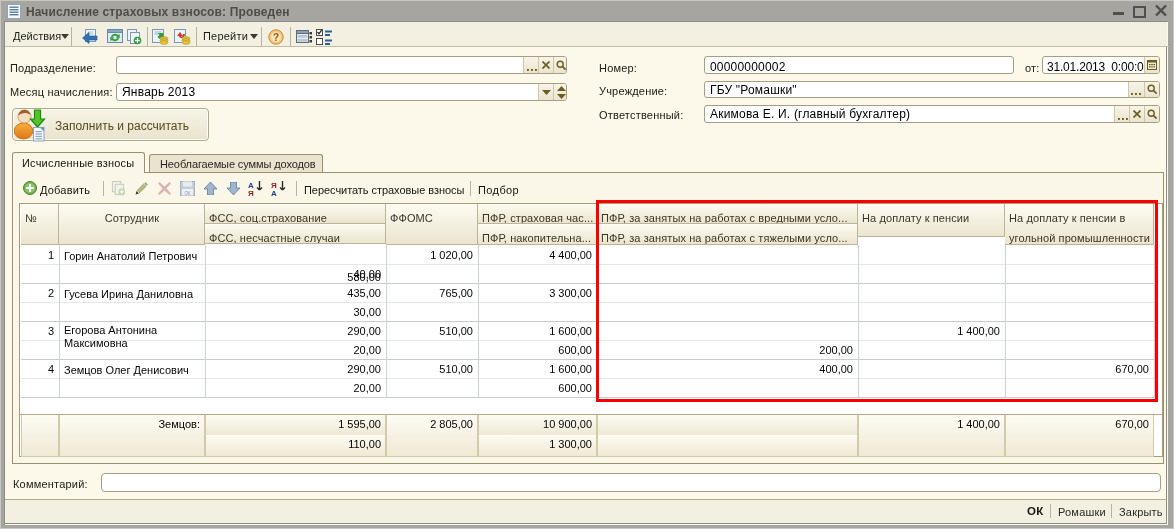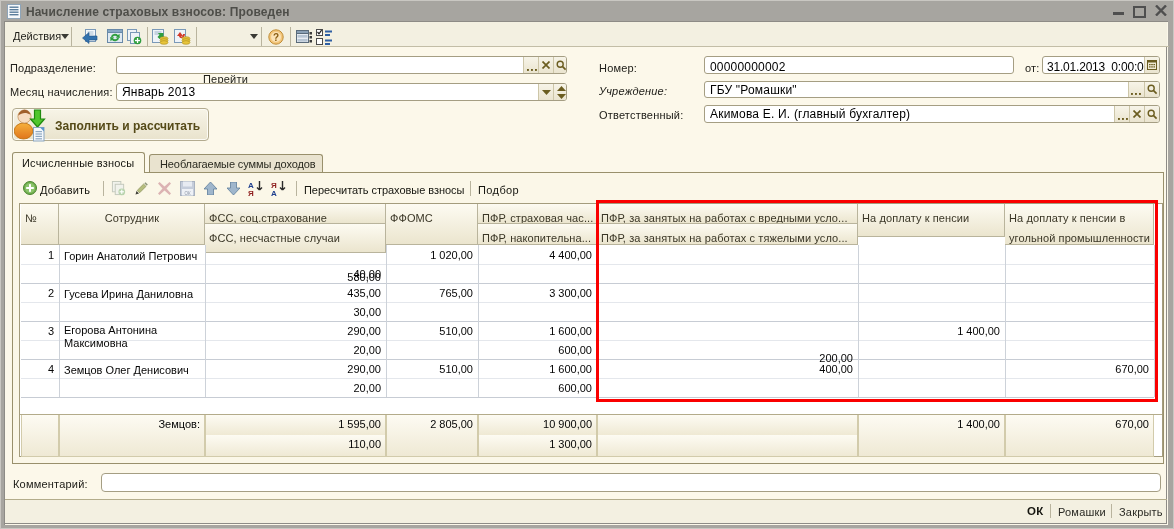--- a/index.html
+++ b/index.html
@@ -77,21 +77,21 @@
 <ellipse cx="12" cy="13.5" rx="4" ry="1.8" fill="#e8c53b" stroke="#a88a18" stroke-width="0.6"></ellipse>
 </svg>
 <svg class="ab" style="left:174px;top:29px" width="17" height="16" viewBox="0 0 17 16">
 <rect x="0.5" y="0.5" width="11" height="13" fill="#eef3f8" stroke="#7a99b8"></rect>
 <path d="M4 8 C4 3,10 3,10 6 L12 6 L9 10 L6 6 L8 6 C8 5,6 5,6 8 Z" fill="#d23a2a" transform="rotate(180 7.5 6.5)"></path>
 <ellipse cx="12" cy="9.5" rx="4" ry="1.8" fill="#e8c53b" stroke="#a88a18" stroke-width="0.6"></ellipse>
 <ellipse cx="12" cy="11.5" rx="4" ry="1.8" fill="#e8c53b" stroke="#a88a18" stroke-width="0.6"></ellipse>
 <ellipse cx="12" cy="13.5" rx="4" ry="1.8" fill="#e8c53b" stroke="#a88a18" stroke-width="0.6"></ellipse>
 </svg>
 <div class="sep" style="left:196px;top:27px;height:19px;"></div>
-<div class="tbtxt" style="left:203px;top:30px;color:#1d1d18;margin-top:43px;">Перейти</div>
+<div class="tbtxt" style="left:203px;top:30px;color:#1d1d18;">Перейти</div>
 <svg class="ab" style="left:250px;top:34px" width="8" height="5" viewBox="0 0 8 5">
     <path d="M0 0 H8 L4 5 Z" fill="#3a3a35"></path>
   </svg>
 <div class="sep" style="left:261px;top:27px;height:19px;"></div>
 <svg class="ab" style="left:268px;top:29px" width="16" height="16" viewBox="0 0 16 16">
 <circle cx="8" cy="8" r="7.2" fill="#f4c77c" stroke="#c08c35"></circle>
 <circle cx="8" cy="8" r="5" fill="#fbe3b7"></circle>
 <text x="8" y="11.5" font-size="10" font-weight="bold" text-anchor="middle" fill="#8a5d13" font-family="Liberation Sans">?</text>
 </svg>
 <div class="sep" style="left:290px;top:27px;height:19px;"></div>
@@ -159,21 +159,21 @@
 <rect x="0.5" y="0.5" width="9" height="2" fill="#6b5d20"></rect>
 <g fill="#6b5d20">
       <rect x="2" y="4" width="1.6" height="1.2"></rect>
       <rect x="4.2" y="4" width="1.6" height="1.2"></rect>
       <rect x="6.4" y="4" width="1.6" height="1.2"></rect>
 <rect x="2" y="6.3" width="1.6" height="1.2"></rect>
       <rect x="4.2" y="6.3" width="1.6" height="1.2"></rect>
       <rect x="6.4" y="6.3" width="1.6" height="1.2"></rect>
     </g>
 </svg>
-<div class="lbl" style="left:599px;top:85px;font-style:italic;">Учреждение:</div>
+<div class="lbl" style="left:599px;top:85px;">Учреждение:</div>
 <div class="inp" style="left:704px;top:81px;width:456px;height:17px;"></div>
 <div class="itx" style="left:710px;top:83px;">ГБУ "Ромашки"</div>
 <div class="ab" style="left:1128px;top:82px;width:31px;height:15px;background:linear-gradient(#f7f4e8,#eae4cf);border-radius:0 2px 2px 0;"></div>
 <div class="ab" style="left:1128px;top:82px;width:1px;height:15px;background:#cdc6a8;"></div>
 <div class="ab" style="left:1144px;top:82px;width:1px;height:15px;background:#cdc6a8;"></div>
 <svg class="ab" style="left:1131px;top:93px" width="11" height="3" viewBox="0 0 11 3">
     <rect x="0" y="0" width="1.9" height="1.9" fill="#6b5d20"></rect>
     <rect x="4" y="0" width="1.9" height="1.9" fill="#6b5d20"></rect>
     <rect x="8" y="0" width="1.9" height="1.9" fill="#6b5d20"></rect>
   </svg>
@@ -213,21 +213,21 @@
 <circle cx="10.5" cy="8.5" r="6.6" fill="#f7dcc0" stroke="#c08a52" stroke-width="0.7"></circle>
 <path d="M4.2 7.5 A6.6 6.6 0 0 1 13 2.3 C15 3.5,16 5,16.3 6.5 C12 4,8 4.5,4.2 7.5 Z" fill="#a05f2a"></path>
 <path d="M20.5 2 H26.5 V11 H30.5 L23.5 19 L16.5 11 H20.5 Z" fill="#50c62c" stroke="#1f8a0e" stroke-width="1.2"></path>
 <rect x="19.5" y="19.5" width="10.5" height="13.5" fill="#f4f8fc" stroke="#8aa5bf"></rect>
 <path d="M26 19.5 H30 V23.5 Z" fill="#5b96cc"></path>
 <rect x="21.5" y="23" width="6.5" height="1.2" fill="#8fa9c2"></rect>
     <rect x="21.5" y="25.4" width="6.5" height="1.2" fill="#8fa9c2"></rect>
 <rect x="21.5" y="27.8" width="6.5" height="1.2" fill="#8fa9c2"></rect>
     <rect x="21.5" y="30.2" width="6.5" height="1.2" fill="#8fa9c2"></rect>
 </svg>
-<div class="ab" style="left:55px;top:119px;font-size:12px;font-weight:bold;color:#554a18;letter-spacing:0;">Заполнить и рассчитать</div>
+<div class="ab" style="left:55px;top:119px;font-size:12px;font-weight:normal;color:#554a18;letter-spacing:0;">Заполнить и рассчитать</div>
 <div class="ab" style="left:149px;top:154px;width:174px;height:19px;background:#e9e3cf;border:1px solid #99906c;border-bottom:none;border-radius:3px 3px 0 0;box-sizing:border-box;"></div>
 <div class="lbl" style="left:160px;top:158px;color:#2a2a20;letter-spacing:-.1px;">Необлагаемые суммы доходов</div>
 <div class="ab" style="left:12px;top:172px;width:1152px;height:292px;border:1px solid #99906c;box-sizing:border-box;background:#fbf7e8;"></div>
 <div class="ab" style="left:12px;top:152px;width:133px;height:21px;background:#fbf7e8;border:1px solid #99906c;border-bottom:none;border-radius:3px 3px 0 0;box-sizing:border-box;"></div>
 <div class="lbl" style="left:22px;top:157px;color:#15150f;">Исчисленные взносы</div>
 <svg class="ab" style="left:23px;top:181px" width="14" height="14" viewBox="0 0 14 14">
 <circle cx="7" cy="7" r="6.5" fill="#6fae4e" stroke="#4c8631"></circle>
 <circle cx="7" cy="7" r="5" fill="#8cc46b"></circle>
 <rect x="3.2" y="6" width="7.6" height="2" fill="#fff"></rect>
     <rect x="6" y="3.2" width="2" height="7.6" fill="#fff"></rect>
@@ -272,21 +272,21 @@
 <path d="M11.5 0 V9 M11.5 9 L9 6.5 M11.5 9 L14 6.5" stroke="#2a2a2a" stroke-width="1.4" fill="none"></path>
 </svg>
 <div class="sep" style="left:296px;top:181px;height:15px;"></div>
 <div class="tbtxt" style="left:304px;top:184px;color:#15150f;letter-spacing:-.05px;">Пересчитать страховые взносы</div>
 <div class="sep" style="left:470px;top:181px;height:15px;"></div>
 <div class="tbtxt" style="left:478px;top:184px;color:#15150f;letter-spacing:.4px;">Подбор</div>
 <div class="ab" style="left:19px;top:203px;width:1144px;height:254px;background:#fff;border:1px solid #a49c7d;box-sizing:border-box;"></div>
 <div class="hc" style="left:21px;top:204px;width:38px;height:41px;padding:4px 3px 0 4px;">№</div>
 <div class="hc" style="left:59px;top:204px;width:146px;height:41px;padding:4px 3px 0 4px;text-align:center;">Сотрудник</div>
 <div class="hc" style="left:205px;top:204px;width:181px;height:20px;padding:4px 3px 0 4px;">ФСС, соц.страхование</div>
-<div class="hc" style="left:205px;top:224px;width:181px;height:29px;padding:4px 18px 0 4px;">ФСС, несчастные случаи</div>
+<div class="hc" style="left:205px;top:224px;width:181px;height:20px;padding:4px 18px 0 4px;">ФСС, несчастные случаи</div>
 <div class="hc" style="left:386px;top:204px;width:92px;height:41px;padding:4px 3px 0 4px;">ФФОМС</div>
 <div class="hc" style="left:478px;top:204px;width:119px;height:20px;padding:4px 3px 0 4px;">ПФР, страховая час...</div>
 <div class="hc" style="left:478px;top:224px;width:119px;height:21px;padding:4px 3px 0 4px;">ПФР, накопительна...</div>
 <div class="hc" style="left:597px;top:204px;width:261px;height:20px;padding:4px 3px 0 4px;">ПФР, за занятых на работах с вредными усло...</div>
 <div class="hc" style="left:597px;top:224px;width:261px;height:21px;padding:4px 3px 0 4px;">ПФР, за занятых на работах с тяжелыми усло...</div>
 <div class="hc" style="left:858px;top:204px;width:147px;height:33px;padding:4px 6px 0 4px;">На доплату к пенсии<br>летчикам</div>
 <div class="hc" style="left:1005px;top:204px;width:149px;height:41px;padding:4px 3px 0 4px;">На доплату к пенсии в<br>угольной промышленности</div>
 <style>.hc{line-height:20px;}.hc br{line-height:20px;}</style>
 <div class="hln" style="left:21px;top:264px;width:1133px;background:#e4e7ec;"></div>
 <div class="hln" style="left:21px;top:283px;width:1133px;background:#c7ccd4;"></div>
@@ -316,21 +316,21 @@
 <div class="num" style="left:391px;top:287px;width:82px;">765,00</div>
 <div class="num" style="left:483px;top:287px;width:109px;">3 300,00</div>
 <div class="num" style="left:210px;top:306px;width:171px;">30,00</div>
 <div class="num" style="left:26px;top:325px;width:28px;">3</div>
 <div class="num" style="left:64px;top:323px;width:136px;text-align:left;line-height:13px;padding-top:1px;">Егорова Антонина<br>Максимовна</div>
 <div class="num" style="left:210px;top:325px;width:171px;">290,00</div>
 <div class="num" style="left:391px;top:325px;width:82px;">510,00</div>
 <div class="num" style="left:483px;top:325px;width:109px;">1 600,00</div>
 <div class="num" style="left:210px;top:344px;width:171px;">20,00</div>
 <div class="num" style="left:483px;top:344px;width:109px;">600,00</div>
-<div class="num" style="left:602px;top:344px;width:251px;margin-top:8px;">200,00</div>
+<div class="num" style="left:602px;top:344px;width:251px;">200,00</div>
 <div class="num" style="left:863px;top:325px;width:137px;">1 400,00</div>
 <div class="num" style="left:26px;top:363px;width:28px;">4</div>
 <div class="num" style="left:64px;top:363px;width:136px;text-align:left;line-height:13px;padding-top:1px;">Земцов Олег Денисович</div>
 <div class="num" style="left:210px;top:363px;width:171px;">290,00</div>
 <div class="num" style="left:391px;top:363px;width:82px;">510,00</div>
 <div class="num" style="left:483px;top:363px;width:109px;">1 600,00</div>
 <div class="num" style="left:210px;top:382px;width:171px;">20,00</div>
 <div class="num" style="left:483px;top:382px;width:109px;">600,00</div>
 <div class="num" style="left:602px;top:363px;width:251px;">400,00</div>
 <div class="num" style="left:1010px;top:363px;width:139px;">670,00</div>

